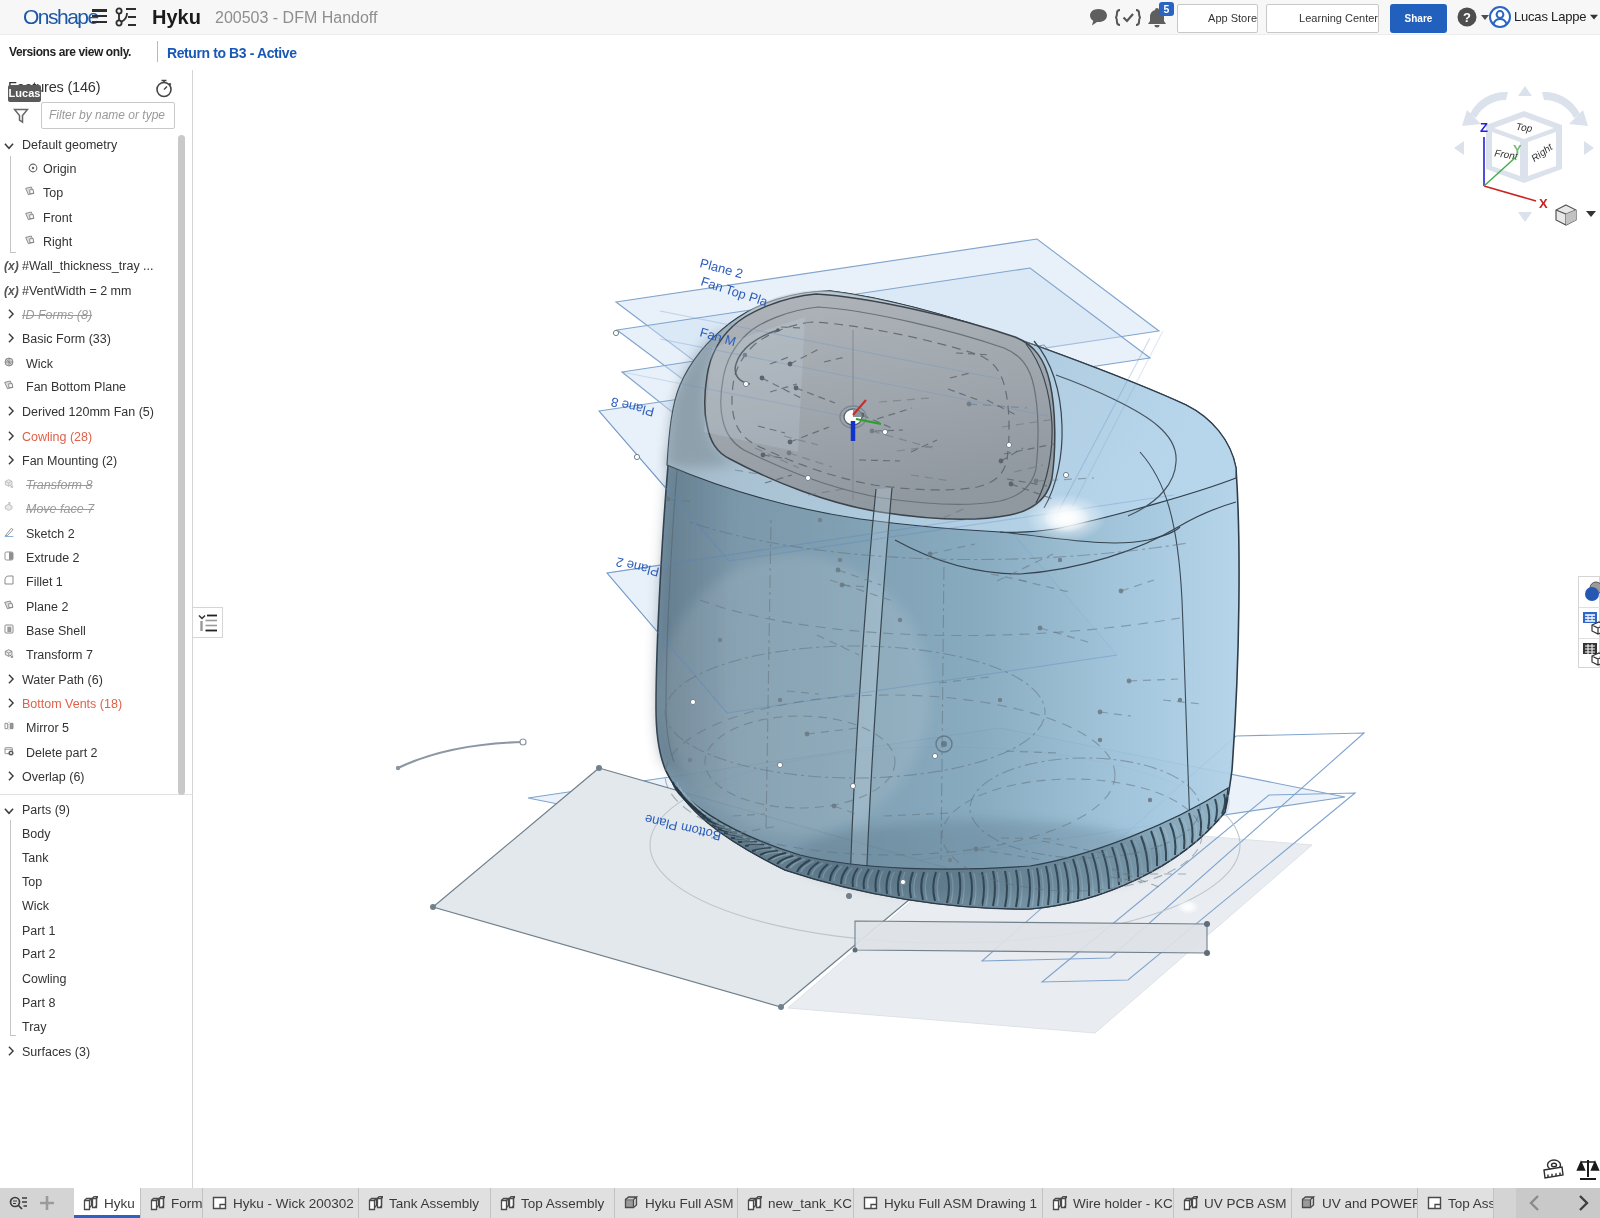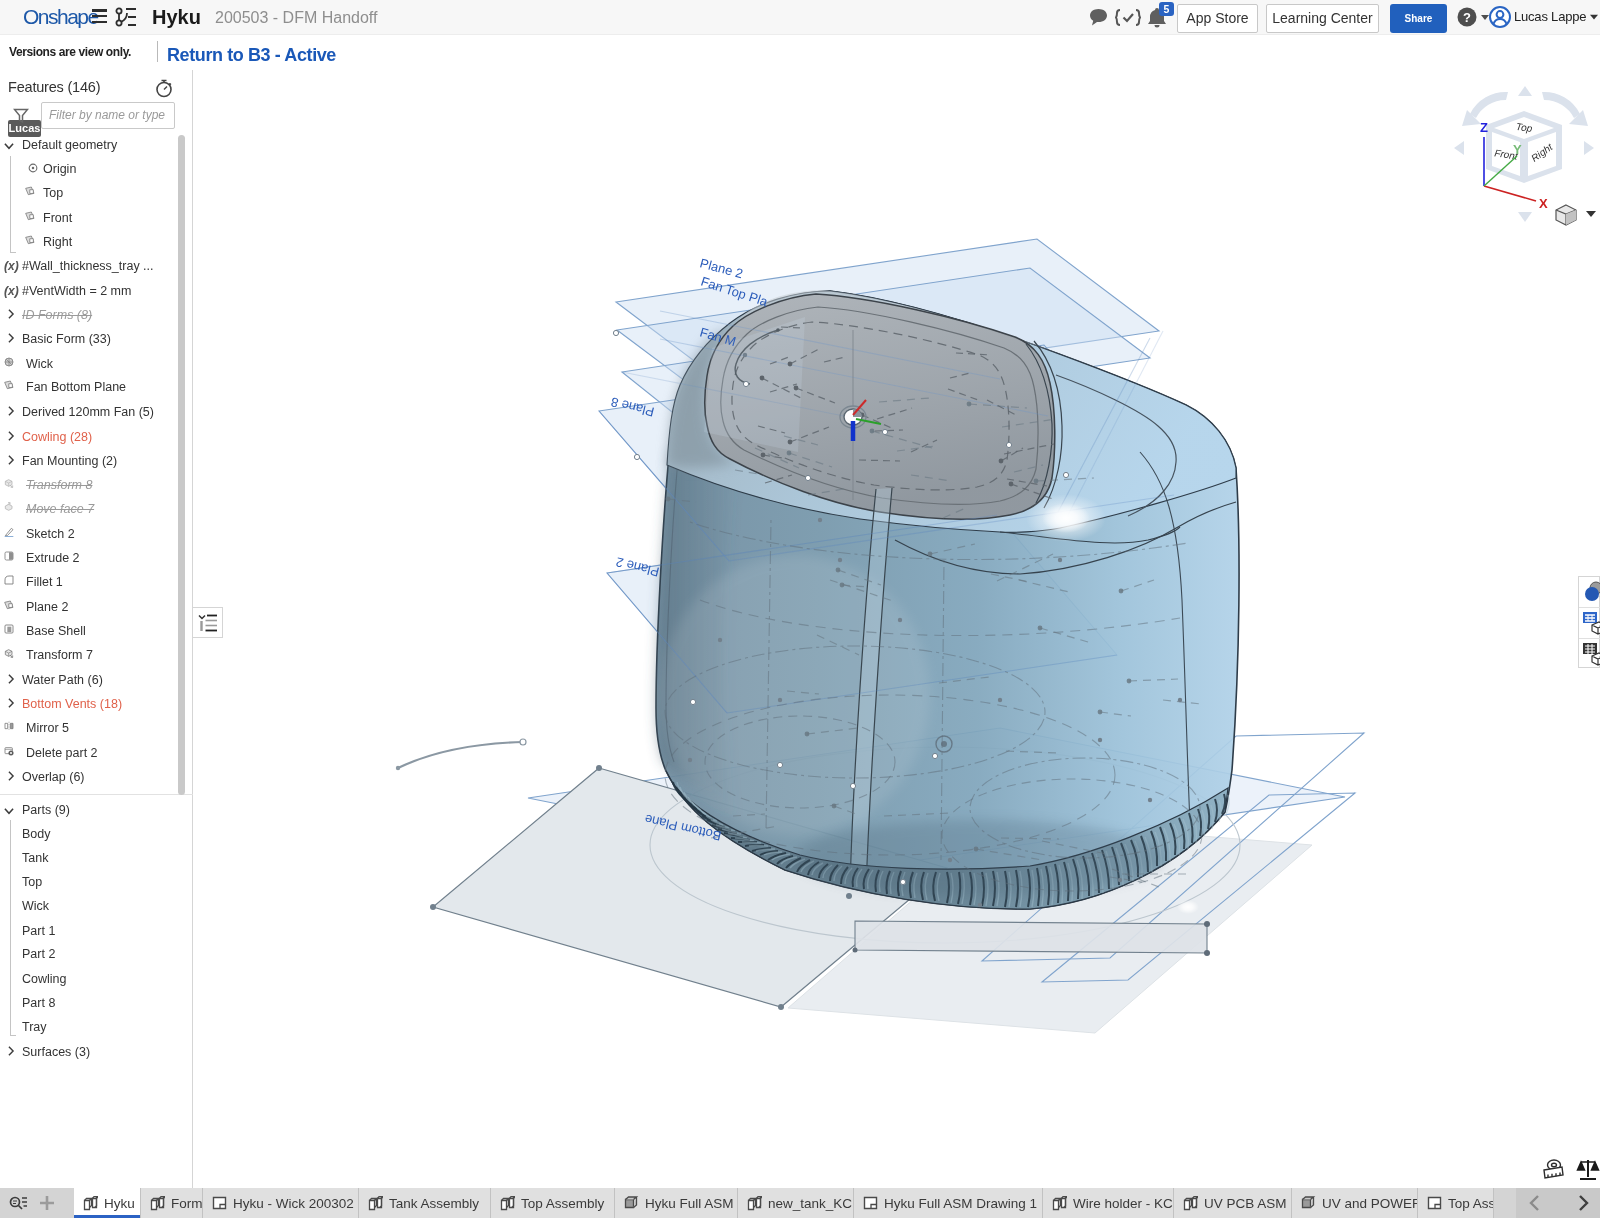--- a/index.html
+++ b/index.html
@@ -5,35 +5,35 @@
   * { margin:0; padding:0; box-sizing:border-box; }
   html,body { width:1600px; height:1218px; overflow:hidden; font-family:"Liberation Sans", sans-serif; background:#fff; }
   #app { position:relative; width:1600px; height:1218px; }
   
   #topbar { position:absolute; left:0; top:0; width:1600px; height:35px; background:#f7f7f7; border-bottom:1px solid #ededed; }
   #logo { position:absolute; left:23px; top:5px; font-size:21px; font-weight:normal; color:#1d58a8; letter-spacing:-1.5px; }
   .hamb { position:absolute; left:92px; top:9px; width:15px; height:17px; }
   .hamb div { height:2.6px; background:#2d2d2d; margin-bottom:3.2px; }
   #docname { position:absolute; left:152px; top:6px; font-size:20px; font-weight:bold; color:#1b1b1b; }
   #docsub { position:absolute; left:215px; top:9px; font-size:16px; color:#8e8e8e; }
-  .tb-btn { position:absolute; top:4px; height:29px; background:#fff; border:1px solid #c8c8c8; border-radius:2px; font-size:14px; color:#333; text-align:center; line-height:27px; }
+  .tb-btn { position:absolute; top:4px; height:29px; background:#fff; border:1px solid #c8c8c8; border-radius:2px; font-size:11px; color:#333; text-align:right; line-height:27px; }
   #btn-app { left:1177px; width:81px; }
   #btn-learn { left:1266px; width:113px; }
   #btn-share { position:absolute; top:4px; left:1390px; width:57px; height:29px; background:#2160bd; border-radius:3px; color:#fff; font-weight:bold; font-size:10px; text-align:center; line-height:29px; }
   #badge5 { position:absolute; left:1159px; top:2px; width:15px; height:14px; background:#2a63c2; border-radius:3px; color:#fff; font-size:10.5px; font-weight:bold; text-align:center; line-height:14px; }
   #username { position:absolute; left:1514px; top:9px; font-size:13px; letter-spacing:-0.2px; color:#222; }
   
   #subbar { position:absolute; left:0; top:36px; width:1600px; height:34px; background:#fff; }
   #subbar .v1 { position:absolute; left:9px; top:9px; font-size:12px; letter-spacing:-0.4px; font-weight:bold; color:#222; }
   #subbar .div { position:absolute; left:157px; top:5px; width:1px; height:21px; background:#b9b9b9; }
-  #subbar .v2 { position:absolute; left:167px; top:9px; font-size:18px; letter-spacing:-0.4px; font-weight:bold; color:#1a58b8; }
+  #subbar .v2 { position:absolute; left:167px; top:9px; font-size:14px; letter-spacing:-0.4px; font-weight:bold; color:#1a58b8; }
   
   #lpanel { position:absolute; left:0; top:70px; width:193px; height:1118px; background:#fff; border-right:1px solid #d5d5d5; }
   #lp-head { position:absolute; left:8px; top:9px; font-size:14.5px; color:#333; letter-spacing:-0.2px; }
-  #tooltip { position:absolute; left:8px; top:15px; width:33px; height:17px; background:#5a5a5a; border-radius:2px; color:#fff; font-size:11px; font-weight:bold; text-align:center; line-height:17px;margin-top:35px; }
+  #tooltip { position:absolute; left:8px; top:15px; width:33px; height:17px; background:#5a5a5a; border-radius:2px; color:#fff; font-size:11px; font-weight:bold; text-align:center; line-height:17px; }
   #filterbox { position:absolute; left:41px; top:32px; width:134px; height:27px; border:1px solid #c9c9c9; border-radius:2px; font-style:italic; color:#9a9a9a; font-size:12px; line-height:25px; padding-left:7px; white-space:nowrap; overflow:hidden; }
   .trow { position:absolute; left:0; width:174px; height:24px; font-size:12.5px; color:#333; white-space:nowrap; }
   .trow span.t { position:absolute; top:4px; }
   .red { color:#e0614a; }
   .sup { color:#9a9a9a; font-style:italic; text-decoration:line-through; }
   .arr { position:absolute; left:5px; top:6px; width:10px; height:10px; }
   #scrollbar { position:absolute; left:178px; top:65px; width:7px; height:660px; background:#c9c9c9; border-radius:4px; }
   .vline { position:absolute; width:1px; background:#c4c4c4; }
   #divider { position:absolute; left:0px; top:724px; width:193px; height:1px; background:#e2e2e2; }
   

